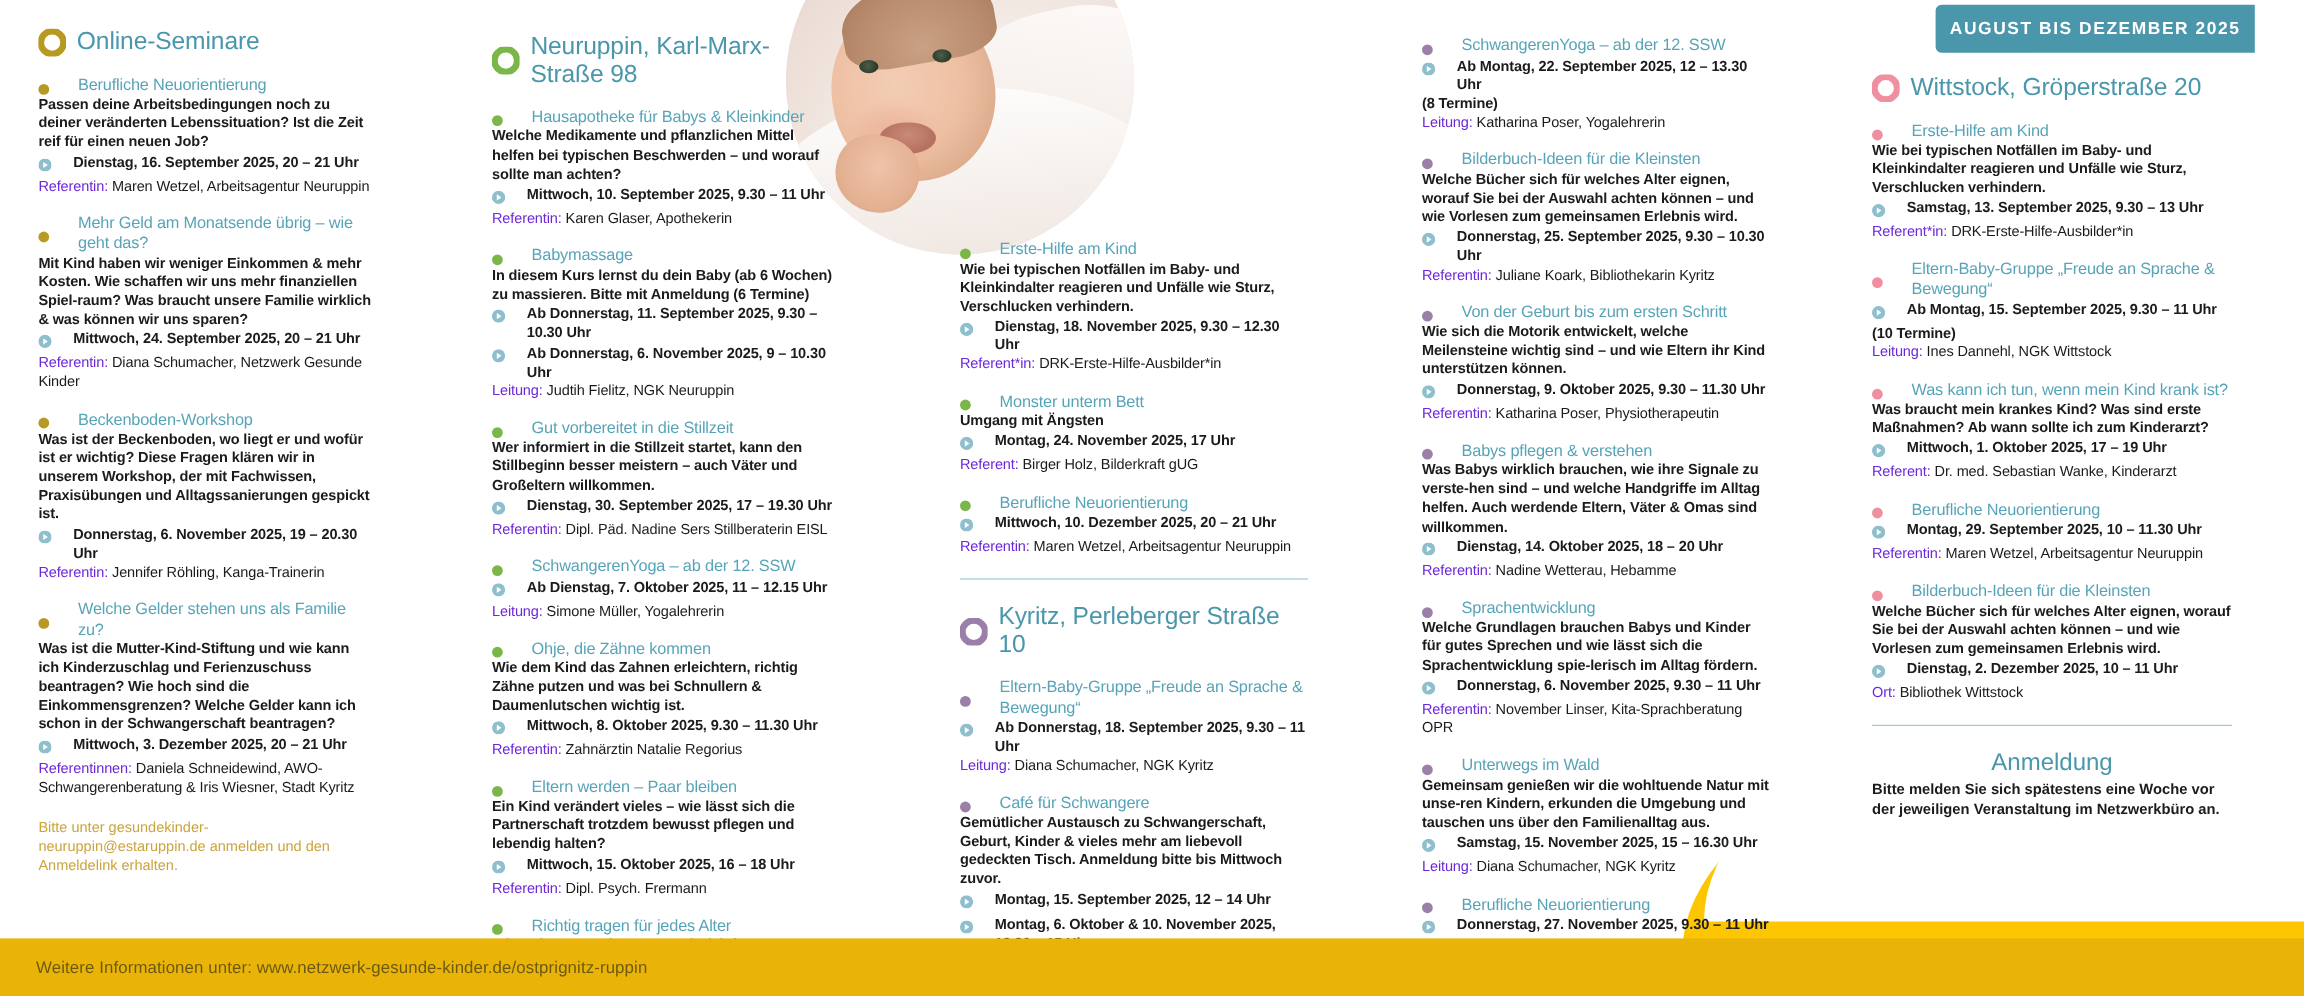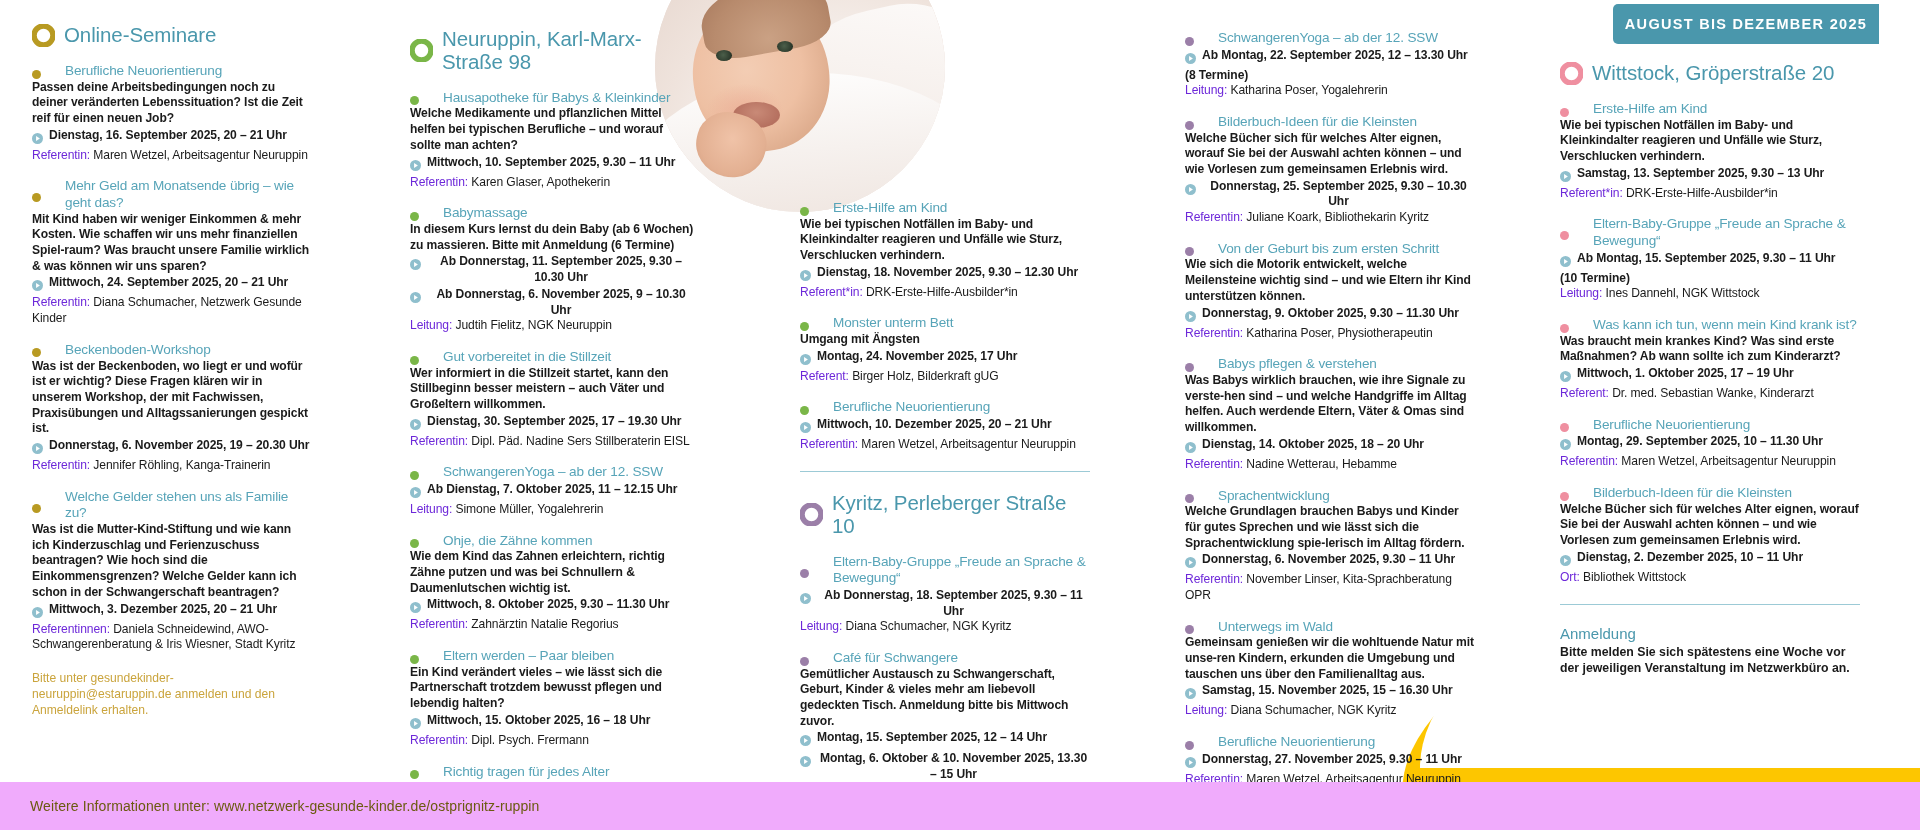--- a/index.html
+++ b/index.html
@@ -99,21 +99,21 @@
     border-radius: 45% 45% 50% 50%;
     transform: rotate(14deg);
   }
 
   
   .footer-bar {
     position: absolute;
     left: 0; bottom: 0;
     width: 1920px;
     height: 48px;
-    background: #f0abfc;
+    background: #eab308;
     display: flex;
     align-items: center;
   }
   .footer-bar .txt {
     margin-left: 30px;
     color: #6b5a10;
     font-size: 14px;
     letter-spacing: .1px;
   }
   
@@ -200,23 +200,22 @@
     color: #1b1b1b;
     font-size: 12.1px;
     font-weight: bold;
     line-height: 1.30;
     margin-top: 0;
     letter-spacing: -.1px;
   }
   .ev-date-row {
     display: flex;
     align-items: flex-start;
-    gap: 6px;
+    gap: 18px;
     margin-top: 1px;
-    text-align: center;
   }
   .play-icon {
     flex: 0 0 auto;
     margin-top: 2px;
   }
   .ev-date {
     color: #1b1b1b;
     font-size: 12.1px;
     font-weight: bold;
     line-height: 1.30;
@@ -240,22 +239,23 @@
   
   .divider {
     border: none;
     border-top: 1px solid #9ccad6;
     margin: 18px 0 20px 0;
   }
 
   
   .anmeldung-title {
     color: #4a97ac;
-    font-size: 15px;
+    font-size: 20px;
     margin-bottom: 2px;
+    text-align: center;
   }
   .anmeldung-text {
     color: #1b1b1b;
     font-size: 12.3px;
     font-weight: bold;
     line-height: 1.35;
   }
 </style>
 </head>
 <body>
@@ -362,21 +362,21 @@
             <span class="sec-ring"><svg width="23" height="23" viewBox="0 0 23 23">
                 <circle cx="11.5" cy="11.5" r="9.5" fill="none" stroke="#7ab648" stroke-width="5.5"></circle>
               </svg></span>
             <span class="sec-title">Neuruppin, Karl-Marx-Straße 98</span>
           </div>
           <div class="event">
             <div class="ev-title-row">
               <span class="ev-dot" style="background:#7ab648"></span>
               <span class="ev-title">Hausapotheke für Babys &amp; Kleinkinder</span>
             </div>
-            <div class="ev-desc">Welche Medikamente und pflanzlichen Mittel helfen bei typischen Berufliche – und worauf sollte man achten?</div>
+            <div class="ev-desc">Welche Medikamente und pflanzlichen Mittel helfen bei typischen Beschwerden – und worauf sollte man achten?</div>
             <div class="ev-date-row">
               <span class="play-icon"><svg width="11" height="11" viewBox="0 0 12 12">
                   <circle cx="6" cy="6" r="6" fill="#8fbfcd"></circle>
                   <path d="M4.4 3.2 L8.6 6 L4.4 8.8 Z" fill="#ffffff"></path>
                 </svg></span>
               <span class="ev-date">Mittwoch, 10. September 2025, 9.30 – 11 Uhr</span>
             </div>
             <div class="ev-meta"><span class="lbl">Referentin:</span> <span>Karen Glaser, Apothekerin</span></div>
           </div>
           <div class="event">

